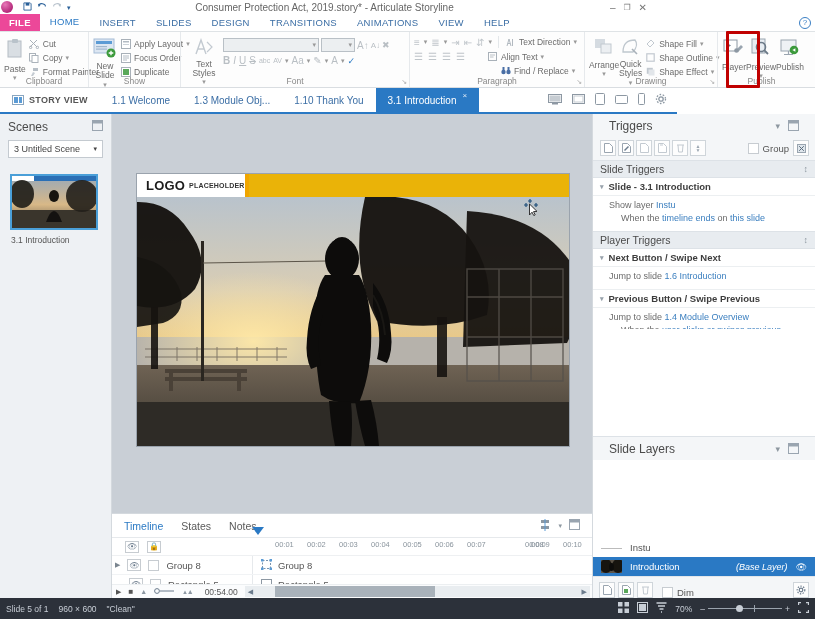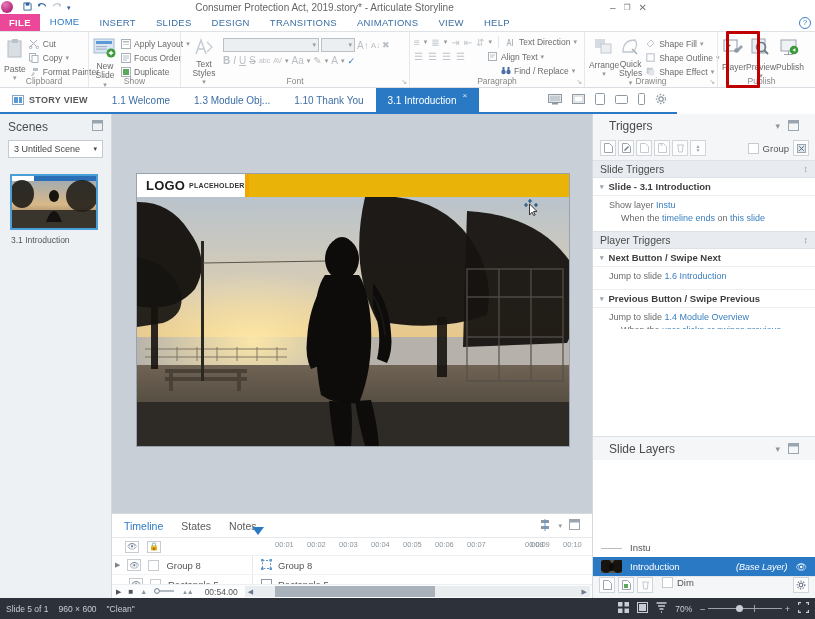--- a/index.html
+++ b/index.html
@@ -227,21 +227,21 @@
   .trig-body { padding: 3px 7px 6px 16px; font-size: 9px; line-height: 1.45; color: #6b6b6b; }
   .trig-body .l2 { padding-left: 12px; }
   .lk { color: #3b7fbf; }
   .layer-row { display: flex; align-items: center; gap: 8px; padding: 2px 8px; font-size: 9.5px; color: #555; height: 19px; }
   .layer-row.sel { background: #2a79c4; color: #fff; }
   .layer-thumb { width: 21px; height: 13px; background: #2e2e2e; }
   .layer-thumb.empty { background: #fff; border-bottom: 1px solid #bbb; height: 2px; width: 21px; }
   .layer-row .base { margin-left: auto; font-style: italic; font-size: 9px; }
   .layers-foot {
     position: absolute; left: 0; right: 0; bottom: 0; height: 22px; background: #f4f6f8;
-    border-top: 1px solid #e2e6ea; display: flex; align-items: flex-start; gap: 3px; padding: 0 6px;
+    border-top: 1px solid #e2e6ea; display: flex; align-items: flex-end; gap: 3px; padding: 0 6px;
   }
   .lf-btn { width: 16px; height: 16px; border: 1px solid #cfd5da; background: #fdfdfd; display: flex; align-items: center; justify-content: center; }
   .dim { display: flex; align-items: center; gap: 4px; font-size: 9.5px; color: #555; margin-left: 6px; }
 
   
   .statusbar {
     position: absolute; left: 0; bottom: 0; width: 815px; height: 21px;
     background: #2c313a; color: #c8ced6; display: flex; align-items: center;
     padding: 0 6px; font-size: 8.5px; gap: 10px;
   }

